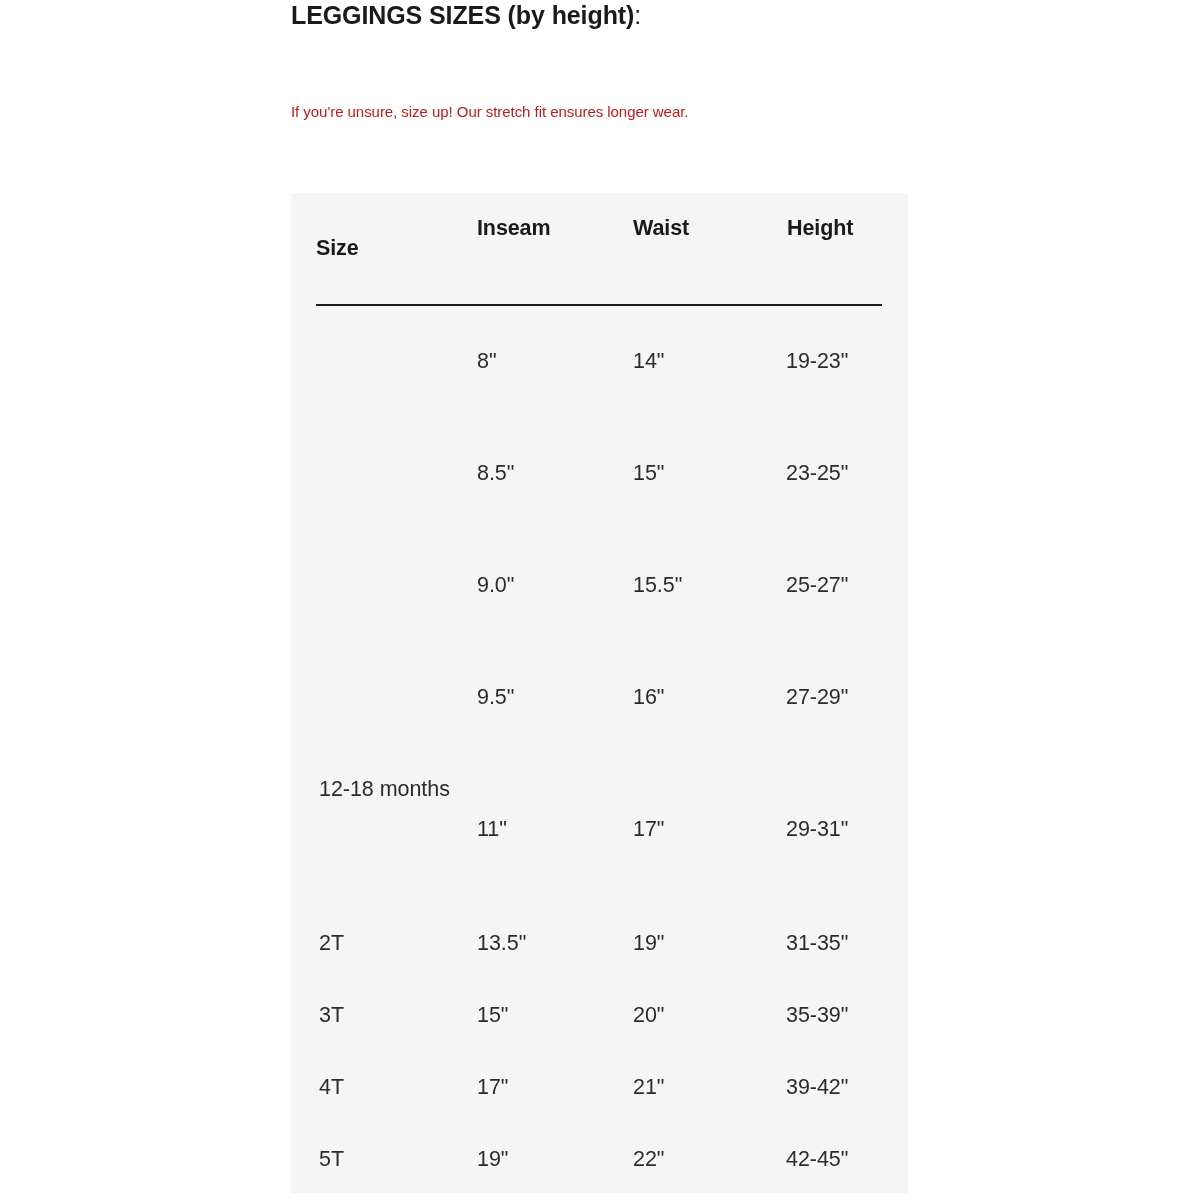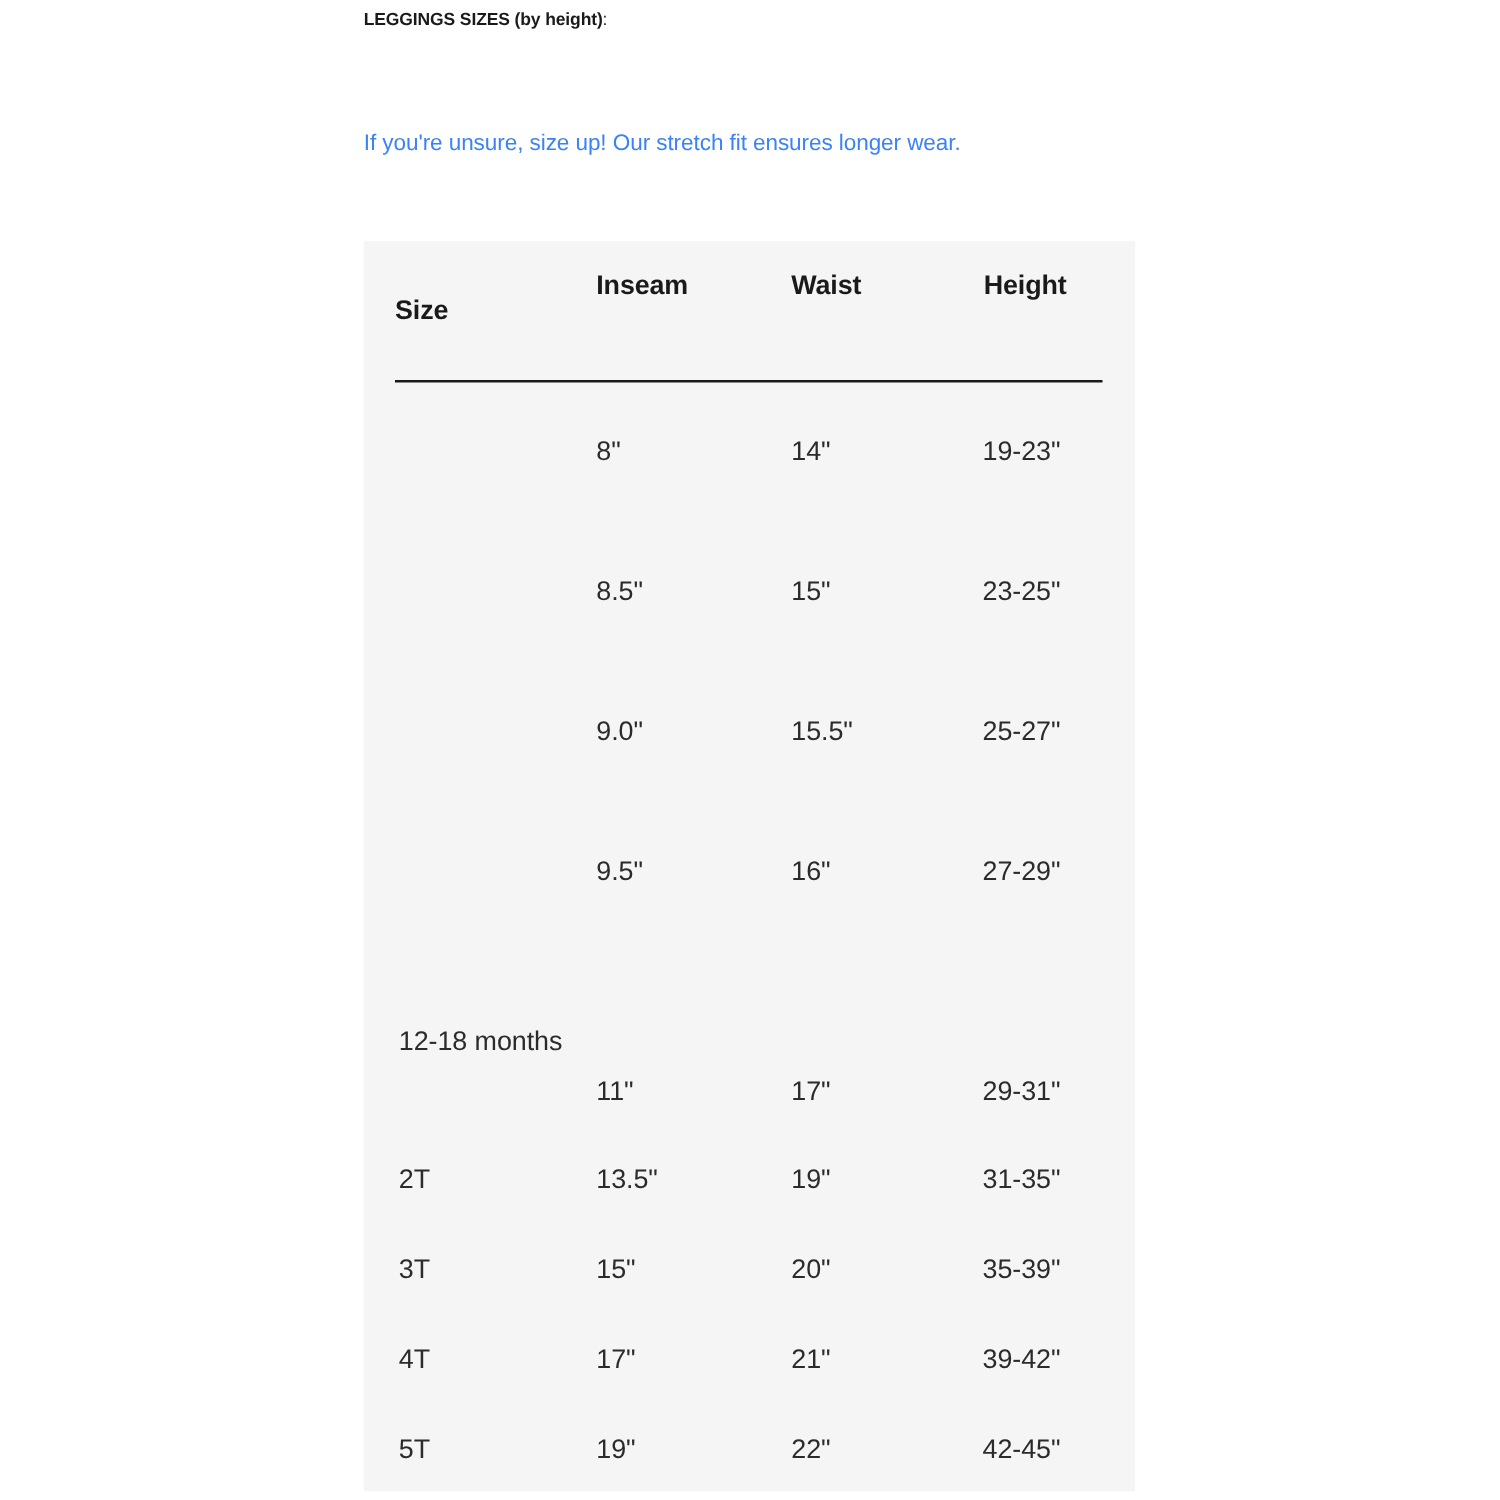--- a/index.html
+++ b/index.html
@@ -22,40 +22,40 @@
     left: 0;
     top: 0;
     width: 1200px;
     height: 1200px;
   }
 
   .heading {
     position: absolute;
     left: 291px;
     top: 0px;
-    font-size: 14px;
+    font-size: 25px;
     font-weight: bold;
     letter-spacing: -0.1px;
     line-height: 30px;
     white-space: nowrap;
     color: #1a1a1a;
   }
   .heading .colon {
     font-weight: normal;
   }
 
   .intro {
     position: absolute;
     left: 291px;
     top: 76px;
     width: 625px;
-    font-size: 18px;
+    font-size: 15px;
     font-weight: normal;
     line-height: 41px;
-    color: #3b82f6;
+    color: #b91c1c;
     letter-spacing: -0.05px;
   }
 
   
   .table-panel {
     position: absolute;
     left: 291px;
     top: 193px;
     width: 617px;
     height: 1000px;
@@ -144,21 +144,21 @@
       <div class="cell c-waist" style="top:20px;">15.5"</div>
       <div class="cell c-height" style="top:20px;">25-27"</div>
     </div>
 
     <div class="row" style="top:464px;height:112px;">
       <div class="cell c-inseam" style="top:20px;">9.5"</div>
       <div class="cell c-waist" style="top:20px;">16"</div>
       <div class="cell c-height" style="top:20px;">27-29"</div>
     </div>
 
-    <div class="row" style="top:576px;height:130px;margin-top:44px;">
+    <div class="row" style="top:576px;height:130px;">
       <div class="cell c-size two-line" style="top:0px;">12-18 months</div>
       <div class="cell c-inseam" style="top:40px;">11"</div>
       <div class="cell c-waist" style="top:40px;">17"</div>
       <div class="cell c-height" style="top:40px;">29-31"</div>
     </div>
 
     <div class="row" style="top:730px;height:72px;">
       <div class="cell c-size" style="top:0px;">2T</div>
       <div class="cell c-inseam" style="top:0px;">13.5"</div>
       <div class="cell c-waist" style="top:0px;">19"</div>

